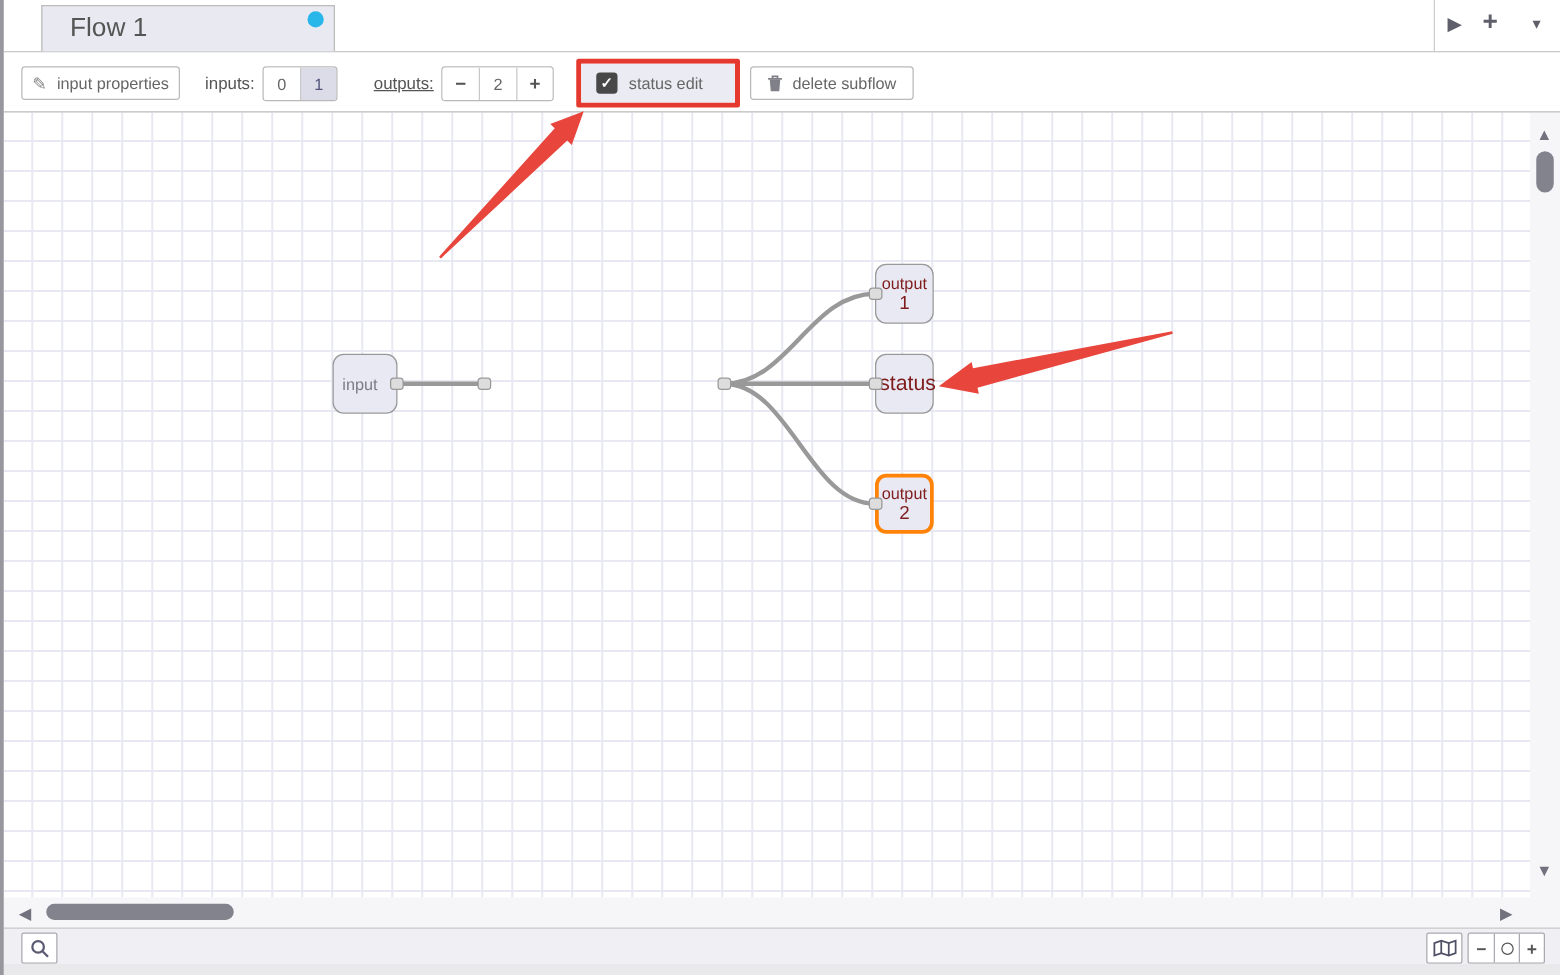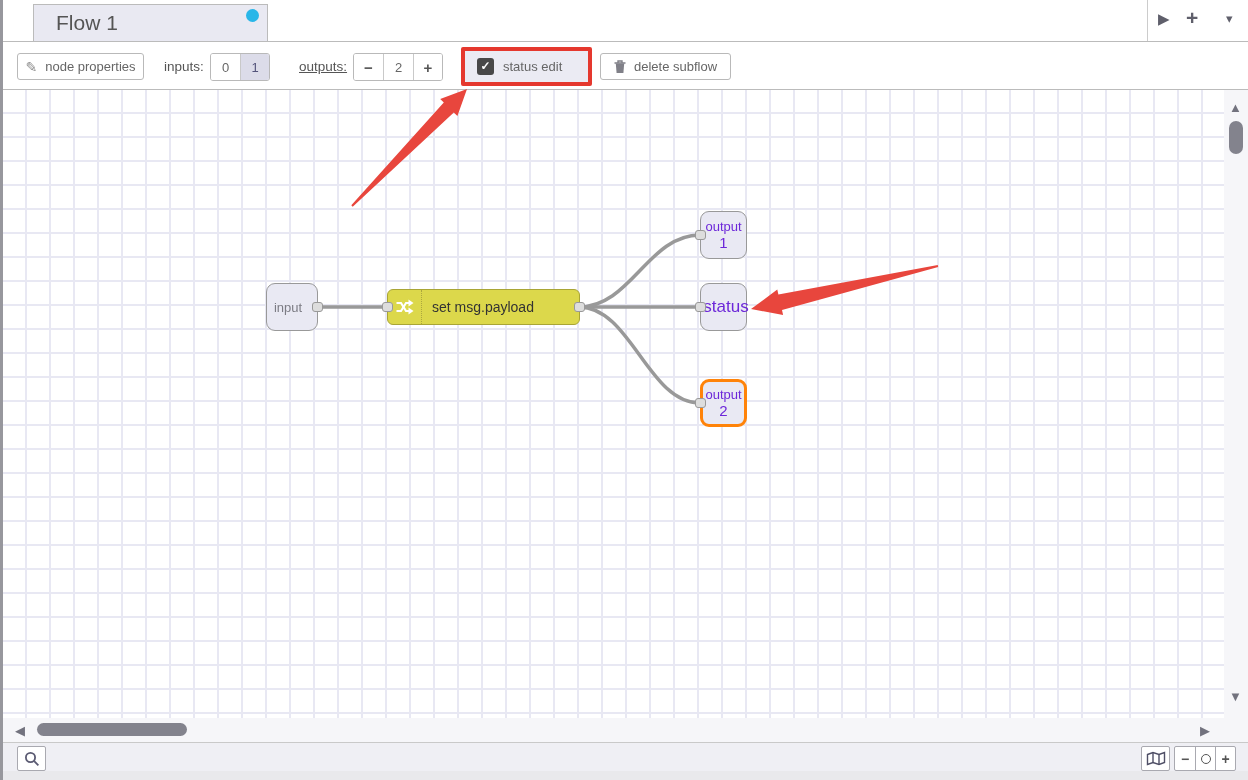--- a/index.html
+++ b/index.html
@@ -39,21 +39,21 @@
   .checkbox { width:17px; height:17px; background:#484848; border-radius:3px; color:#fff; font-size:12px; line-height:17px; text-align:center; font-weight:bold; }
 
   
   #canvas { position:absolute; left:3px; top:90px; width:1221px; height:628px; background:#fff; overflow:hidden;
     background-image:
       linear-gradient(to right, #e8e8f3 2px, transparent 2px),
       linear-gradient(to bottom, #e8e8f3 2px, transparent 2px);
     background-size:24px 24px; background-position:22px 22px; }
   #wires { position:absolute; left:0; top:0; z-index:1; }
   .node { position:absolute; z-index:2; cursor:pointer; }
-  .endpoint { width:47px; height:48px; background:#e9e9f3; border:1.5px solid #999; border-radius:9px; display:flex; flex-direction:column; align-items:center; justify-content:center; color:#6d28d9; }
+  .endpoint { width:47px; height:48px; background:#e9e9f3; border:1.5px solid #999; border-radius:9px; display:flex; flex-direction:column; align-items:center; justify-content:center; color:#7f1d1d; }
   .endpoint.selected { border:3px solid #ff8309; }
   #node-input { left:263px; top:193px; width:52px; height:48px; background:#e9e9f3; border:1.5px solid #999; border-radius:9px; display:flex; align-items:center; justify-content:center; color:#7c7c84; }
   #node-input .lbl { font-size:13px; padding-right:8px; }
   .ep-line1 { font-size:13px; line-height:15px; }
   .ep-line2 { font-size:15px; line-height:17px; }
   #node-output1 { left:697px; top:121px; }
   #node-status  { left:697px; top:193px; }
   #node-status .lbl { font-size:17px; padding-left:5px; }
   #node-output2 { left:697px; top:289px; }
   #node-change { left:384px; top:199px; width:193px; height:36px; background:#dcd84b; border:1px solid #a9a536; border-radius:6px; display:flex; align-items:center; z-index:2; cursor:pointer; }
@@ -95,21 +95,21 @@
     </div>
     <div id="header-sep"></div>
     <span class="hdr-ic" id="icon-next-tab">▶</span>
     <span class="hdr-ic" id="icon-add-tab">+</span>
     <span class="hdr-ic" id="icon-tab-menu">▾</span>
   </div>
 
   <div id="toolbar">
     <button class="btn tb-abs" style="left:14px; top:11px; width:127px; height:27px;">
       <span style="font-size:14px; color:#888;">✎</span>
-      <span>node properties</span>
+      <span>input properties</span>
     </button>
 
     <span class="tb-label tb-abs" style="left:161px; top:11px;">inputs:</span>
 
     <div class="seg-group tb-abs" style="left:207px; top:11px; height:28px;">
       <div class="seg" style="width:29px;">0</div>
       <div class="seg selected" style="width:29px;">1</div>
     </div>
 
     <span class="tb-label tb-abs" style="left:296px; top:11px;text-decoration:underline;">outputs:</span>
@@ -144,31 +144,20 @@
       <path d="M576,217 C628,217 645,145 697,145" stroke="#999" stroke-width="3.5" fill="none" stroke-linecap="round"></path>
       <path d="M576,217 L697,217" stroke="#999" stroke-width="3.5" fill="none" stroke-linecap="round"></path>
       <path d="M576,217 C628,217 645,313 697,313" stroke="#999" stroke-width="3.5" fill="none" stroke-linecap="round"></path>
     </svg>
 
     <div class="node" id="node-input">
       <span class="lbl">input</span>
     </div>
     <div class="port" style="left:309px; top:212px;"></div>
 
-    <div class="node" id="node-change">
-      <span class="icon-box">
-        <svg width="19" height="16" viewBox="0 0 19 16">
-          <path d="M1.5,4 H6 L11,12 H14" fill="none" stroke="#fff" stroke-width="2.2"></path>
-          <path d="M1.5,12 H6 L11,4 H14" fill="none" stroke="#fff" stroke-width="2.2"></path>
-          <polygon points="13.5,8.6 13.5,15.4 18.5,12" fill="#fff"></polygon>
-          <polygon points="13.5,0.6 13.5,7.4 18.5,4" fill="#fff"></polygon>
-        </svg>
-      </span>
-      <span class="lbl">set msg.payload</span>
-    </div>
     <div class="port" style="left:379px; top:212px;"></div>
     <div class="port" style="left:571px; top:212px;"></div>
 
     <div class="node endpoint" id="node-output1">
       <span class="ep-line1">output</span>
       <span class="ep-line2">1</span>
     </div>
     <div class="port" style="left:692px; top:140px;"></div>
 
     <div class="node endpoint" id="node-status">

